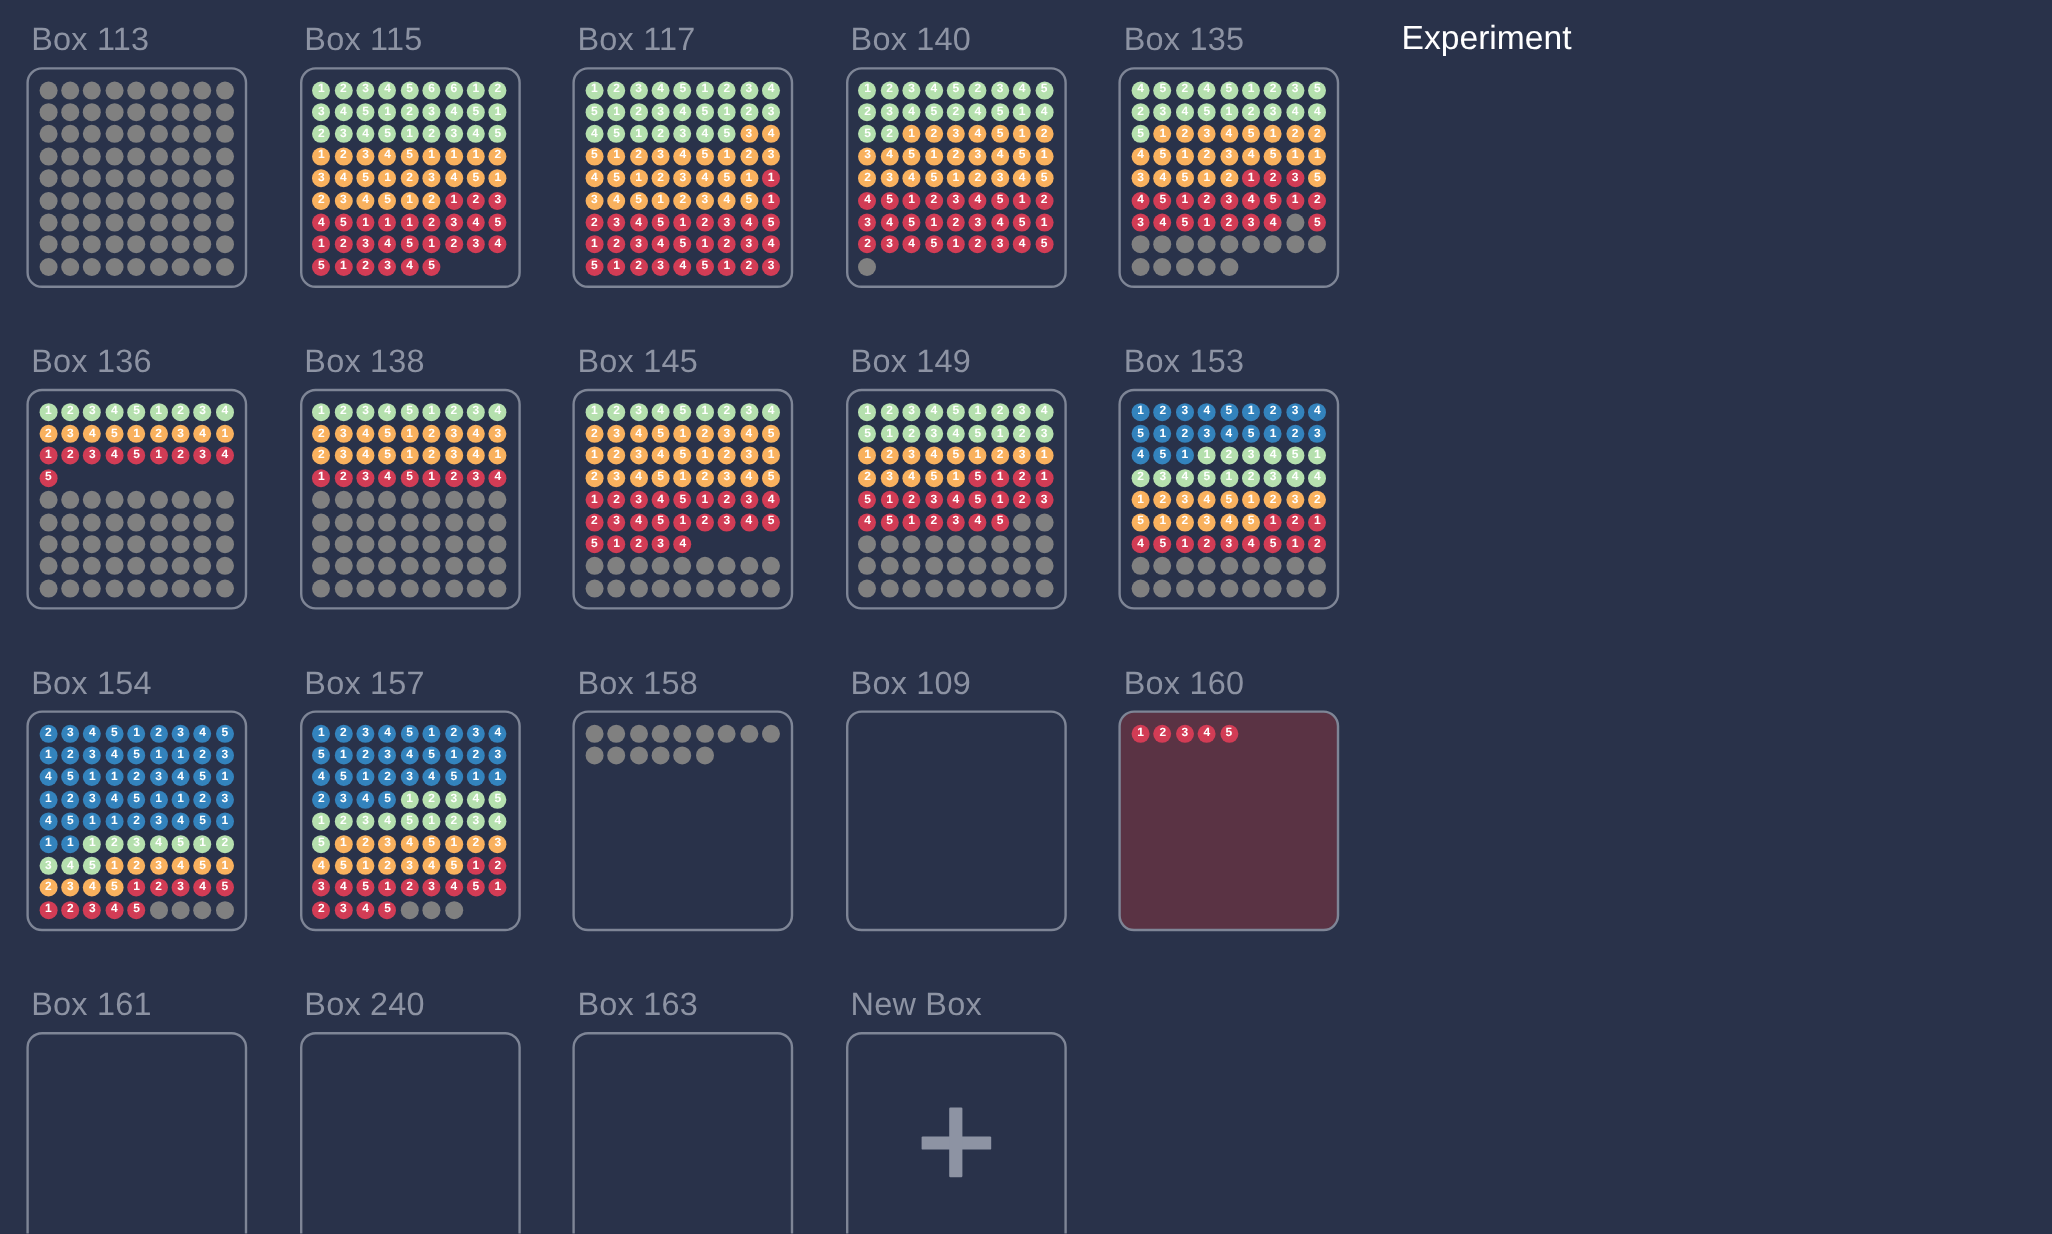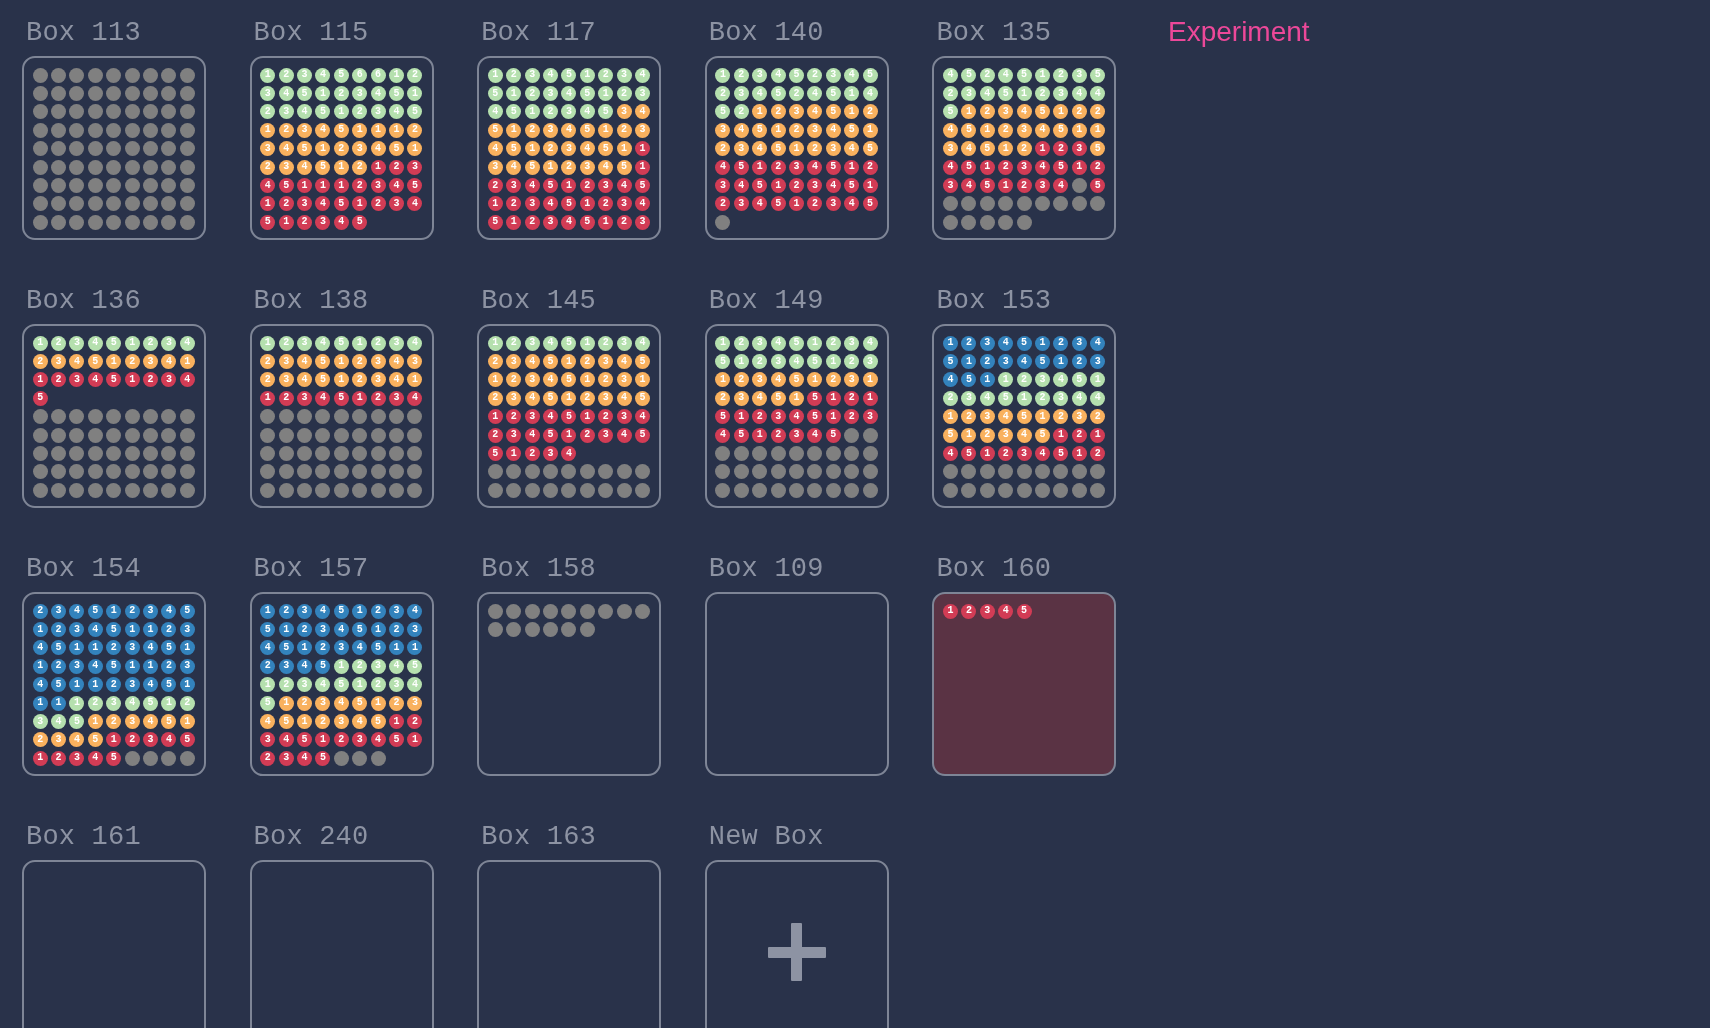--- a/index.html
+++ b/index.html
@@ -12,21 +12,21 @@
   }
   #root{position:relative;width:1710px;height:1028px;}
 
   
   .boxes-area{
     position:absolute;left:0;top:0;width:1160px;height:1028px;
     padding:18px 0 0 22px;
     box-sizing:border-box;
   }
   .box-row{display:flex;gap:0px;}
-  .box-cell{width:232px;font-family:Liberation Mono, monospace;}
+  .box-cell{width:232px;}
   .box-title{
     color:#8d93a3;
     font-size:27px;
     line-height:30px;
     margin:0 0 8px 4px;
     letter-spacing:0.2px;
     white-space:nowrap;
   }
   .box-frame{
     width:184px;height:184px;
@@ -57,21 +57,21 @@
   }
   .dot.empty{background:transparent;}
   .box-row-spacer{height:46px;}
 
   
   .side-panel{
     position:absolute;left:1160px;top:0;width:550px;height:1028px;
   }
   .experiment-title{
     position:absolute;left:8px;top:16px;
-    color:#ec4899;font-size:28px;line-height:32px;
+    color:#ffffff;font-size:28px;line-height:32px;
   }
   .legend{
     position:absolute;left:37px;top:92px;
     display:flex;flex-direction:column;gap:4px;
   }
   .legend-chip{
     width:125px;height:29px;
     display:flex;align-items:center;justify-content:center;
     color:#ffffff;font-size:24px;line-height:26px;
   }

